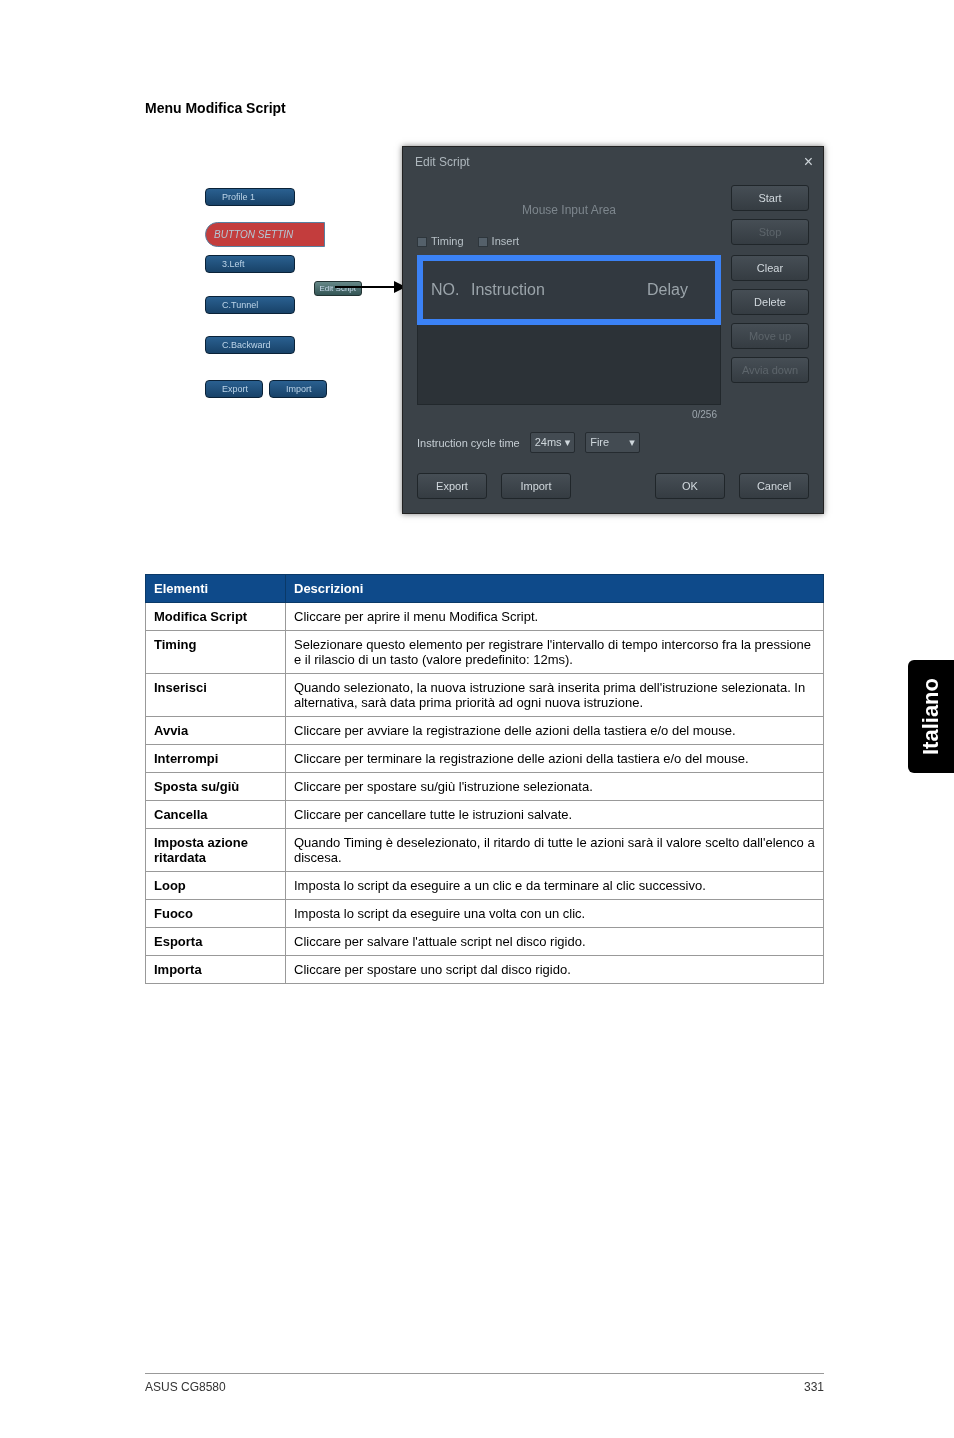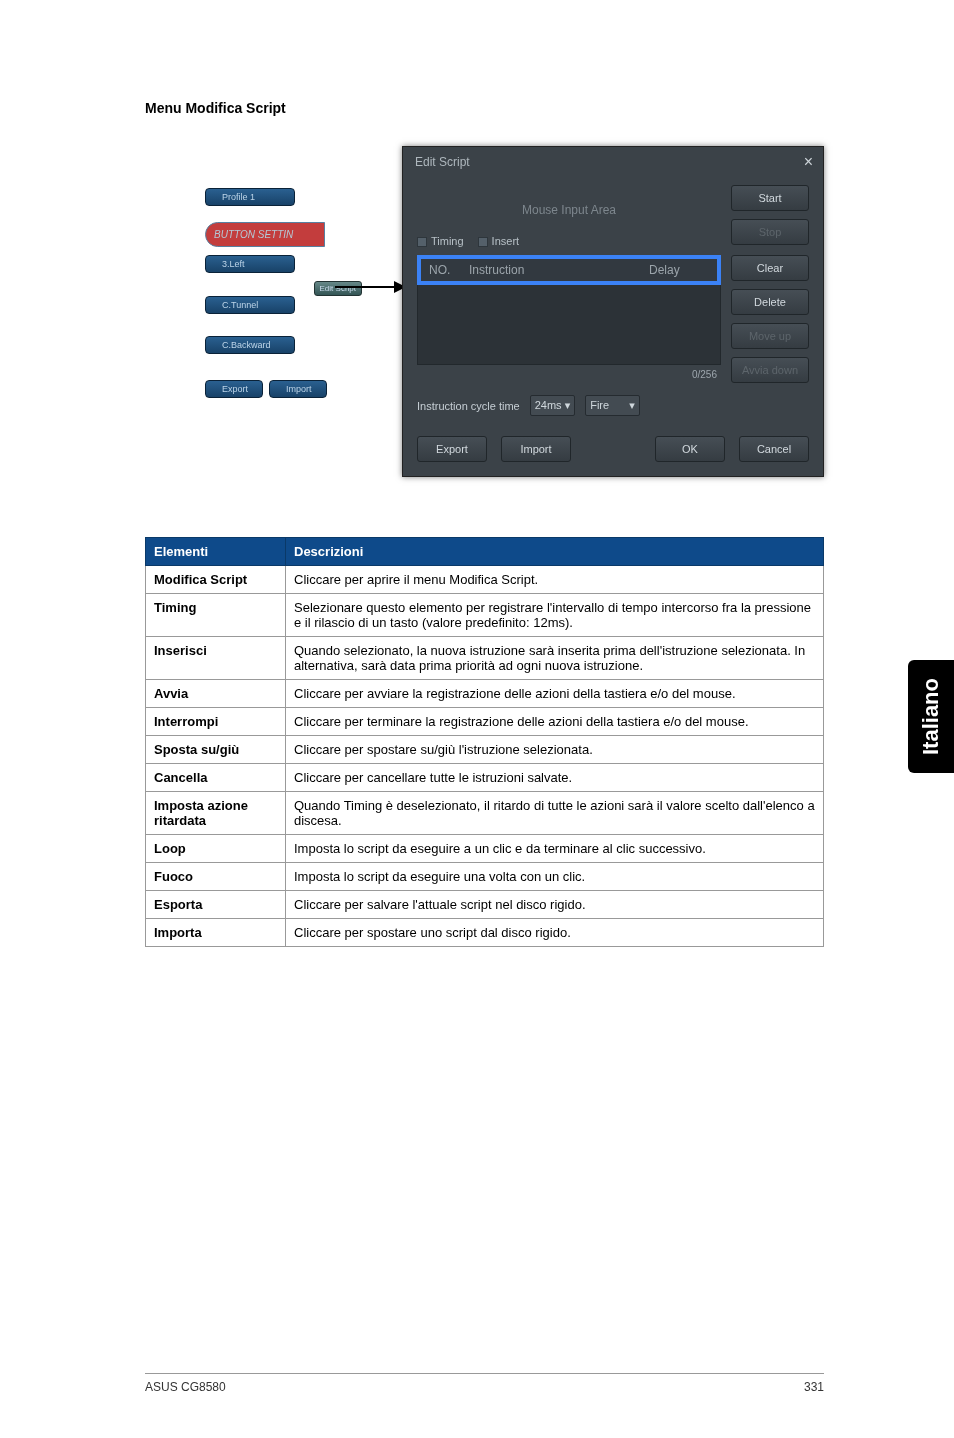--- a/index.html
+++ b/index.html
@@ -123,25 +123,25 @@
   .input-zone {
     text-align: center;
     padding: 18px 0 14px;
     color: #7d868d;
     font-size: 12px;
   }
   .toggle-row { display: flex; gap: 14px; padding: 4px 0 8px; font-size: 11px; color: #b7c0c6; }
   .toggle-row .cb { width: 10px; height: 10px; background: #54606a; display: inline-block; margin-right: 4px; vertical-align: middle; border: 1px solid #2e363c; }
   .list-head {
     background: #323940;
-    border: 4px solid #3b82f6;
+    border: 6px solid #3b82f6;
     display: flex;
-    font-size: 12px;
+    font-size: 16px;
     color: #9ba4aa;
-    padding: 4px 8px;
+    padding: 20px 8px;
   }
   .list-head span:nth-child(1){ width: 40px; }
   .list-head span:nth-child(2){ flex: 1; }
   .list-head span:nth-child(3){ width: 60px; }
   .list-body {
     background: #2c3237;
     border: 1px solid #22282c;
     border-top: none;
     height: 80px;
   }

